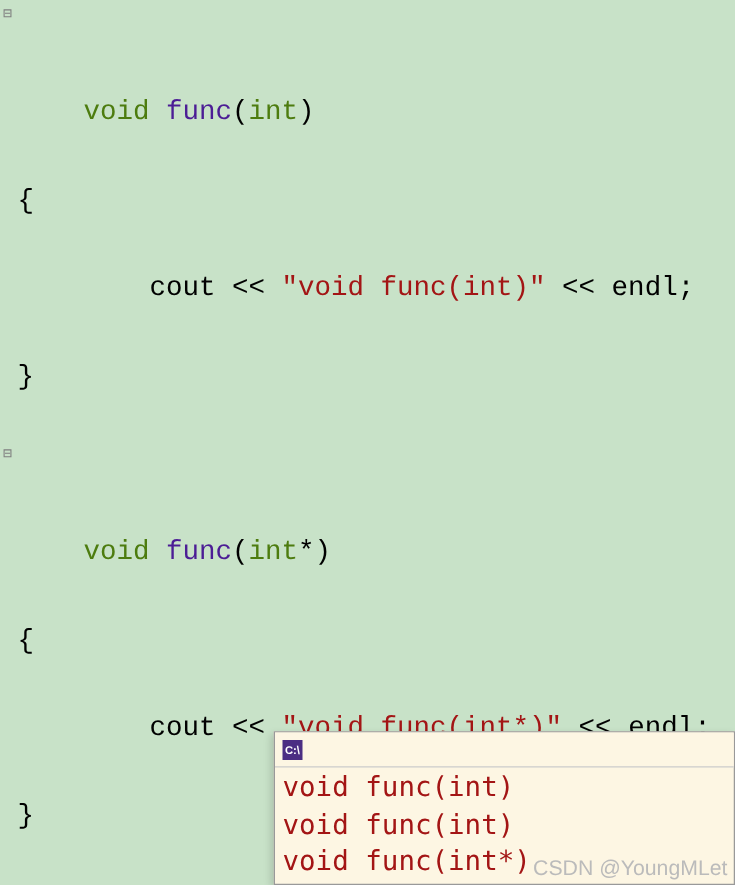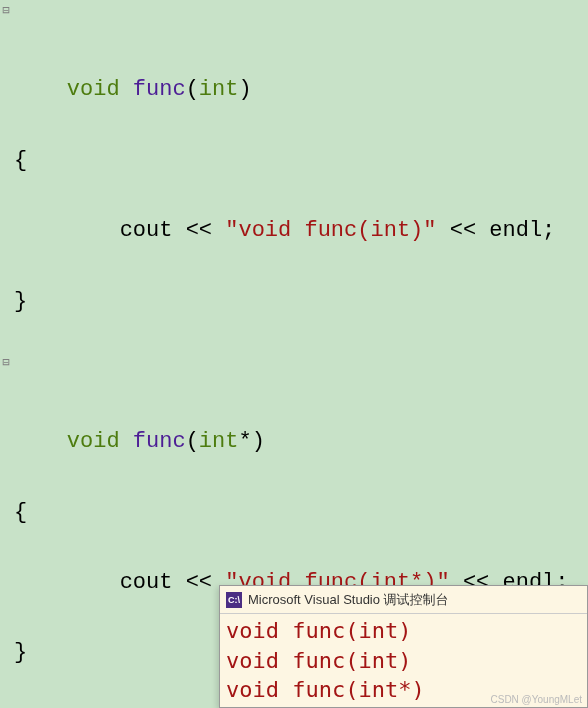--- a/index.html
+++ b/index.html
@@ -77,21 +77,21 @@
   font-size: 22px;
   line-height: 1.35;
   color: #a31515;
 }
 .console-line { white-space: pre; }
 .watermark {
   position: absolute;
   right: 6px;
   bottom: 3px;
   font-family: 'Segoe UI', sans-serif;
-  font-size: 10px;
+  font-size: 17px;
   color: #bbb;
 }
 </style>
 </head>
 <body>
 
 <div class="code-area">
 
   <div class="line">
     <span class="fold-marker">⊟</span>
@@ -118,21 +118,20 @@
   <div class="line">
     <span class="fold-marker">⊟</span>
     
   </div>
 
 </div>
 
 <div class="console-window">
   <div class="console-titlebar">
     <span class="console-icon">C:\</span>
-    <span>Microsoft Visual Studio 调试控制台</span>
   </div>
   <div class="console-body">
     <div class="console-line">void func(int)</div>
     <div class="console-line">void func(int)</div>
     <div class="console-line">void func(int*)</div>
   </div>
 </div>
 
 <div class="watermark">CSDN @YoungMLet</div>
 

